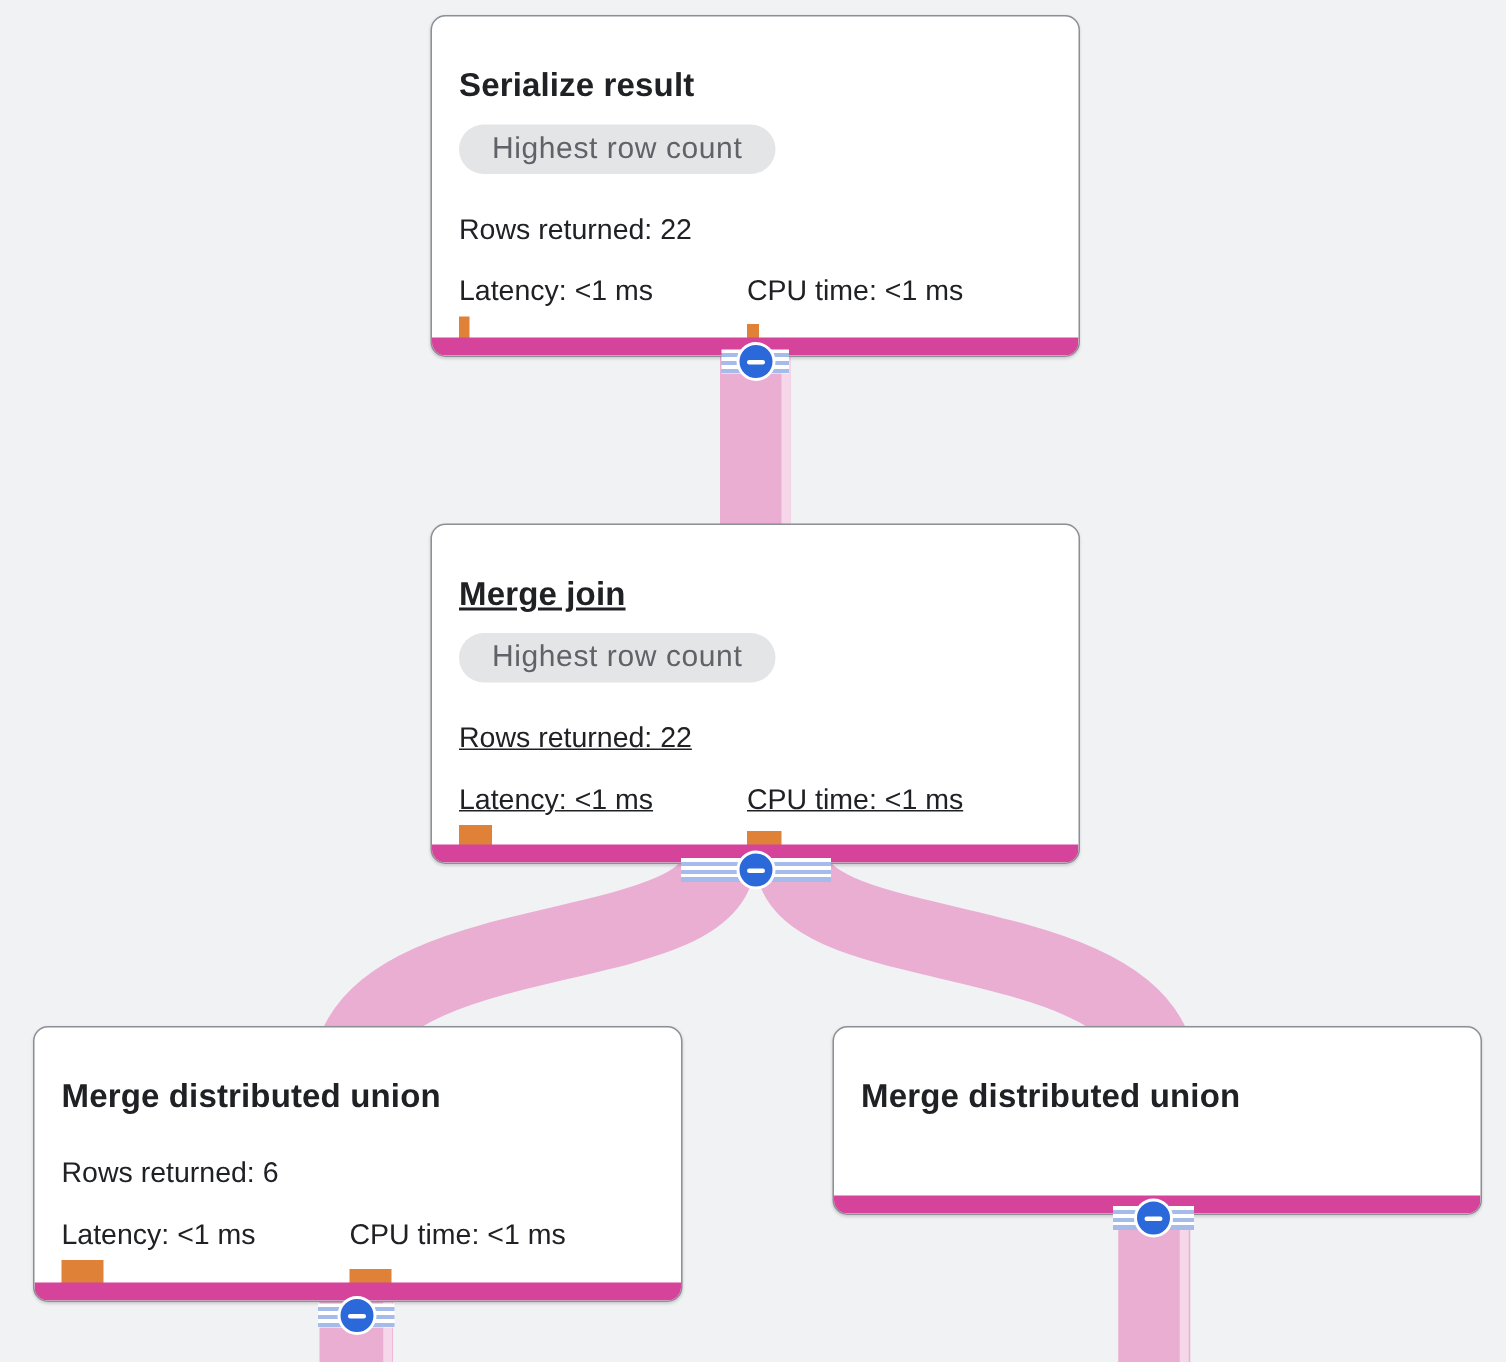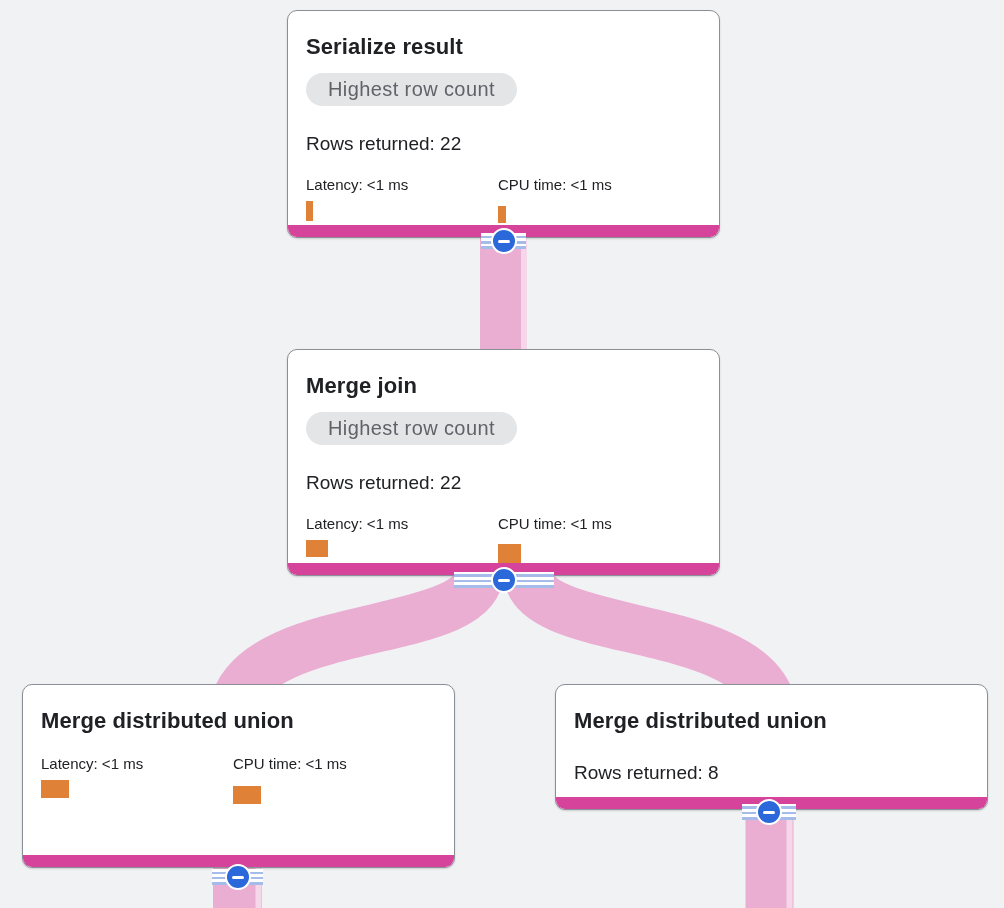--- a/index.html
+++ b/index.html
@@ -14,37 +14,37 @@
     font-family:"Liberation Sans","DejaVu Sans",sans-serif;color:var(--text);
   }
   .canvas{position:relative;width:1004px;height:908px;}
   svg.edges{position:absolute;left:0;top:0;z-index:0;}
   .edge{stroke:var(--edge-pink);fill:none;}
   .edge-hl{stroke:var(--edge-pink-light);fill:none;}
 
   .card{
     position:absolute;z-index:2;box-sizing:border-box;
     background:var(--card-bg);border:1.5px solid var(--card-border);
-    border-radius:10px;overflow:hidden;padding:22px 18px 0 18px;
+    border-radius:10px;overflow:hidden;padding:32px 18px 0 18px;
     box-shadow:0 1px 2px rgba(0,0,0,0.15);
   }
   .card-1{left:287px;top:10px;width:433px;height:228px;}
-  .card-2{left:287px;top:349px;width:433px;height:227px;}
+  .card-2{left:287px;top:349px;width:433px;height:227px;text-decoration:underline;}
   .card-3{left:22px;top:684px;width:433px;height:184px;}
   .card-4{left:555px;top:684px;width:433px;height:126px;}
 
   .node-title{font-size:22px;font-weight:bold;letter-spacing:0.1px;line-height:28px;color:var(--text);}
   .badge{
     display:inline-block;margin-top:12px;background:var(--badge-bg);color:var(--badge-text);
     font-size:20px;letter-spacing:0.4px;line-height:33px;padding:0 22px;border-radius:17px;
   }
   .rows{margin-top:26px;font-size:19px;line-height:24px;}
   .metrics{margin-top:17px;display:flex;}
   .metric{width:192px;}
-  .metric-label{font-size:15px;line-height:24px;}
+  .metric-label{font-size:19px;line-height:24px;}
   .bar{margin-top:4px;background:var(--bar-orange);}
   .accent-bar{
     position:absolute;left:0;right:0;bottom:0;height:12px;
     background:var(--accent-magenta);
   }
 
   .expander{position:absolute;z-index:3;height:16px;}
   .stripes{
     position:absolute;inset:0;
     background:repeating-linear-gradient(to bottom,#ffffff 0 2.5px,var(--stripe-blue) 2.5px 5.25px);
@@ -109,36 +109,36 @@
       <div class="metric">
         <div class="metric-label">CPU time: &lt;1 ms</div>
         <div class="bar" style="width:23px;height:19px;margin-top:8px"></div>
       </div>
     </div>
     <div class="accent-bar"></div>
   </div>
 
   <div class="card card-3">
     <div class="node-title">Merge distributed union</div>
+    <div class="rows">Rows returned: 6</div>
     <div class="metrics">
       <div class="metric">
         <div class="metric-label">Latency: &lt;1 ms</div>
         <div class="bar" style="width:28px;height:18px"></div>
       </div>
       <div class="metric">
         <div class="metric-label">CPU time: &lt;1 ms</div>
         <div class="bar" style="width:28px;height:18px;margin-top:10px"></div>
       </div>
     </div>
     <div class="accent-bar"></div>
   </div>
 
   <div class="card card-4">
     <div class="node-title">Merge distributed union</div>
-    <div class="rows">Rows returned: 8</div>
     <div class="accent-bar"></div>
   </div>
 
   <div class="expander exp-1">
     <div class="stripes"></div>
     <button class="collapse-btn">
       <span class="minus"></span>
     </button>
   </div>
   <div class="expander exp-2">

